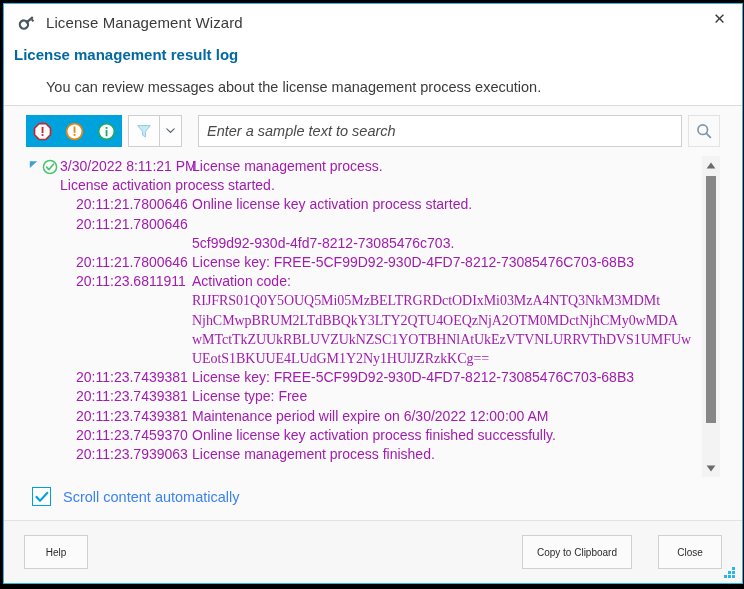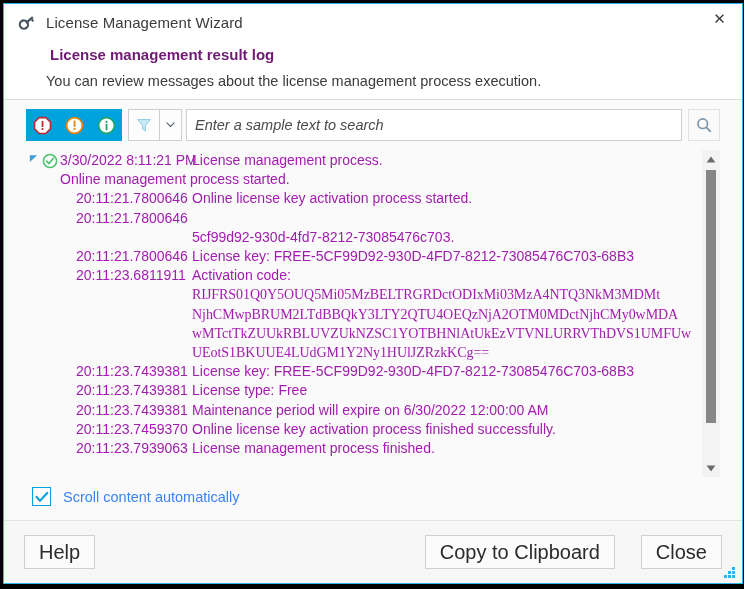--- a/index.html
+++ b/index.html
@@ -68,27 +68,27 @@
   }
 
   
   .header {
     padding: 6px 0 10px 0;
     flex: 0 0 auto;
   }
   .header-title {
     font-size: 15px;
     font-weight: bold;
-    color: #701a75;
-    margin: 0 0 5px 46px;
+    color: #0369a1;
+    margin: 0 0 5px 10px;
   }
   .header-sub {
     font-size: 14.5px;
     color: #3b3b3b;
-    margin: 10px 0 0 42px;
+    margin: 16px 0 0 42px;
   }
 
   
   .body-area {
     flex: 1 1 auto;
     background: #fafafa;
     border-top: 1px solid #dcdcdc;
     display: flex;
     flex-direction: column;
     position: relative;
@@ -121,21 +121,21 @@
     background: #fdfdfd;
     border: 1px solid #cfcfcf;
     border-left: none;
   }
   .toolbar-gap { width: 6px; flex: 0 0 6px; }
 
   .search-wrap {
     flex: 1 1 auto;
     display: flex;
     align-items: center;
-    margin-left: 4px;
+    margin-left: 16px;
   }
   .search-input {
     flex: 1 1 auto;
     height: 32px;
     box-sizing: border-box;
     border: 1px solid #cfcfcf;
     background: #ffffff;
     padding: 0 8px;
     font-family: "Liberation Sans", sans-serif;
     font-size: 14.5px;
@@ -286,21 +286,21 @@
     padding: 0 20px;
     position: relative;
   }
   .btn {
     height: 34px;
     min-width: 64px;
     box-sizing: border-box;
     background: #fbfbfb;
     border: 1px solid #d0d0d0;
     font-family: "Liberation Sans", sans-serif;
-    font-size: 20px;
+    font-size: 10px;
     color: #2b2b2b;
     cursor: default;
     padding: 0 14px;
   }
   .footer-spacer { flex: 1 1 auto; }
   .btn-copy { margin-right: 26px; }
   .grip {
     position: absolute;
     right: 4px;
     bottom: 4px;
@@ -409,21 +409,21 @@
                 <circle cx="9" cy="9" r="7.4" fill="#ffffff" stroke="#4bc46f" stroke-width="1.7"></circle>
                 <polyline points="5.2,9.2 7.9,11.9 12.8,5.8" fill="none" stroke="#4bc46f" stroke-width="1.9" stroke-linecap="round" stroke-linejoin="round"></polyline>
               </svg>
             </span>
             <span class="row-time">3/30/2022 8:11:21 PM</span>
             <span class="row-msg">License management process.</span>
           </div>
           <div class="log-row child">
             <span class="row-expander"></span>
             <span class="row-status"></span>
-            <span class="row-msg">Online management process started.</span>
+            <span class="row-msg">License activation process started.</span>
           </div>
           <div class="log-row child">
             <span class="row-expander"></span>
             <span class="row-status"></span>
             <span class="row-time indent">20:11:21.7800646</span>
             <span class="row-msg">Online license key activation process started.</span>
           </div>
           <div class="log-row child">
             <span class="row-expander"></span>
             <span class="row-status"></span>

